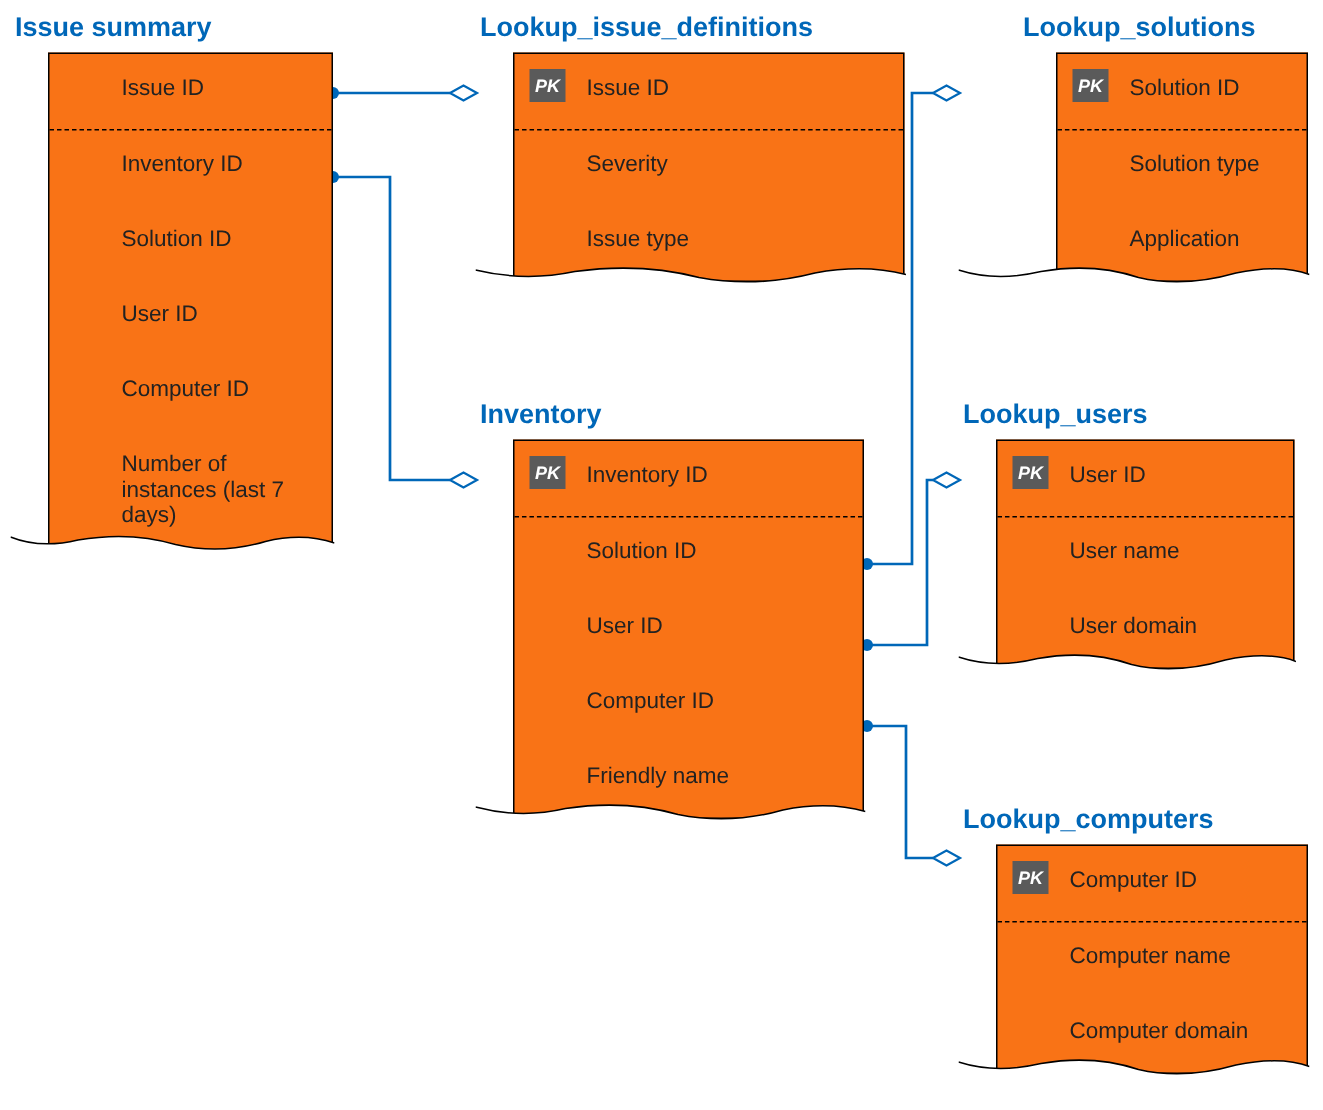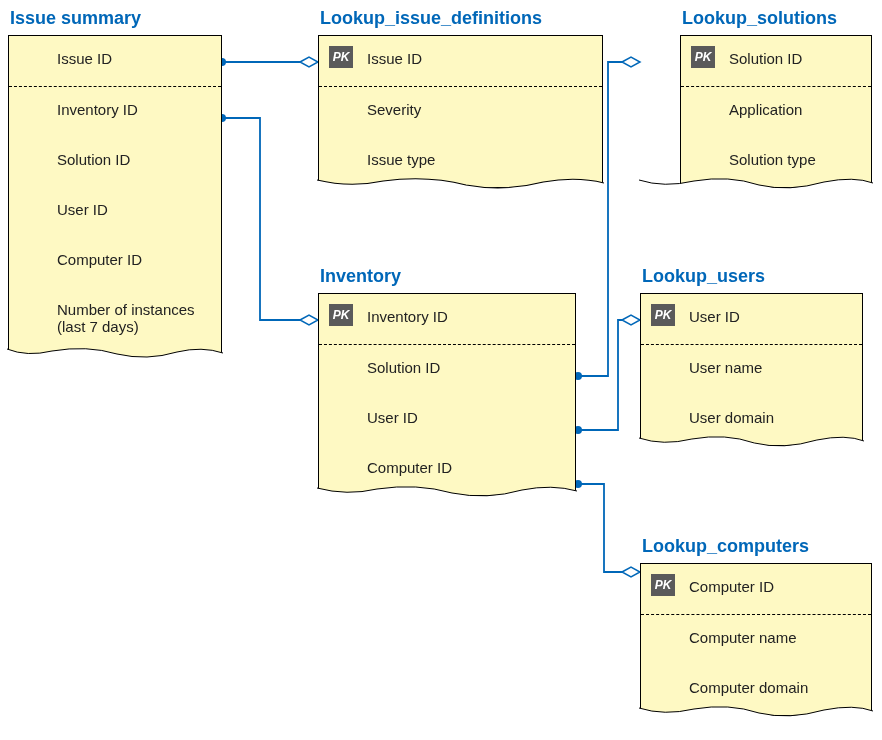--- a/index.html
+++ b/index.html
@@ -23,21 +23,22 @@
   }
   .entity-title {
     color: #0067b8;
     font-size: 18px;
     font-weight: 600;
     margin-bottom: 6px;
     padding-left: 2px;
   }
   .entity-table {
     border: 1px solid #000;
-    background: #fef9c3;
+    background: #f97316;
+    margin-left: 24px;
   }
   .row {
     display: flex;
     align-items: flex-start;
     min-height: 50px;
     padding: 14px 8px 14px 0;
   }
   .pk-cell {
     width: 44px;
     flex: 0 0 44px;
@@ -206,25 +207,25 @@
     <div class="entity-table">
       <div class="row">
         <div class="pk-cell">
             <div class="pk-badge">PK</div>
           </div>
         <div class="field-cell">Solution ID</div>
       </div>
       <div class="sep"></div>
       <div class="row">
         <div class="spacer-cell"></div>
+        <div class="field-cell">Solution type</div>
+      </div>
+      <div class="row">
+        <div class="spacer-cell"></div>
         <div class="field-cell">Application</div>
-      </div>
-      <div class="row">
-        <div class="spacer-cell"></div>
-        <div class="field-cell">Solution type</div>
       </div>
       <div class="rag-bottom">
         <svg viewBox="0 0 234 16" preserveAspectRatio="none">
           <path d="M0 3 Q25 11 55 4 Q90 -2 120 8 Q150 15 185 5 Q215 -1 234 6 L234 16 L0 16 Z" fill="#fff"></path>
           <path d="M0 3 Q25 11 55 4 Q90 -2 120 8 Q150 15 185 5 Q215 -1 234 6" fill="none" stroke="#000" stroke-width="1"></path>
         </svg>
       </div>
     </div>
   </div>
 
@@ -243,20 +244,24 @@
         <div class="field-cell">Solution ID</div>
       </div>
       <div class="row">
         <div class="spacer-cell"></div>
         <div class="field-cell">User ID</div>
       </div>
       <div class="row">
         <div class="spacer-cell"></div>
         <div class="field-cell">Computer ID</div>
       </div>
+      <div class="row">
+        <div class="spacer-cell"></div>
+        <div class="field-cell">Friendly name</div>
+      </div>
       <div class="rag-bottom">
         <svg viewBox="0 0 260 16" preserveAspectRatio="none">
           <path d="M0 3 Q30 11 60 4 Q100 -2 135 8 Q170 15 205 5 Q235 -1 260 6 L260 16 L0 16 Z" fill="#fff"></path>
           <path d="M0 3 Q30 11 60 4 Q100 -2 135 8 Q170 15 205 5 Q235 -1 260 6" fill="none" stroke="#000" stroke-width="1"></path>
         </svg>
       </div>
     </div>
   </div>
 
   <div class="entity" style="left:640px; top:266px; width:223px;">

